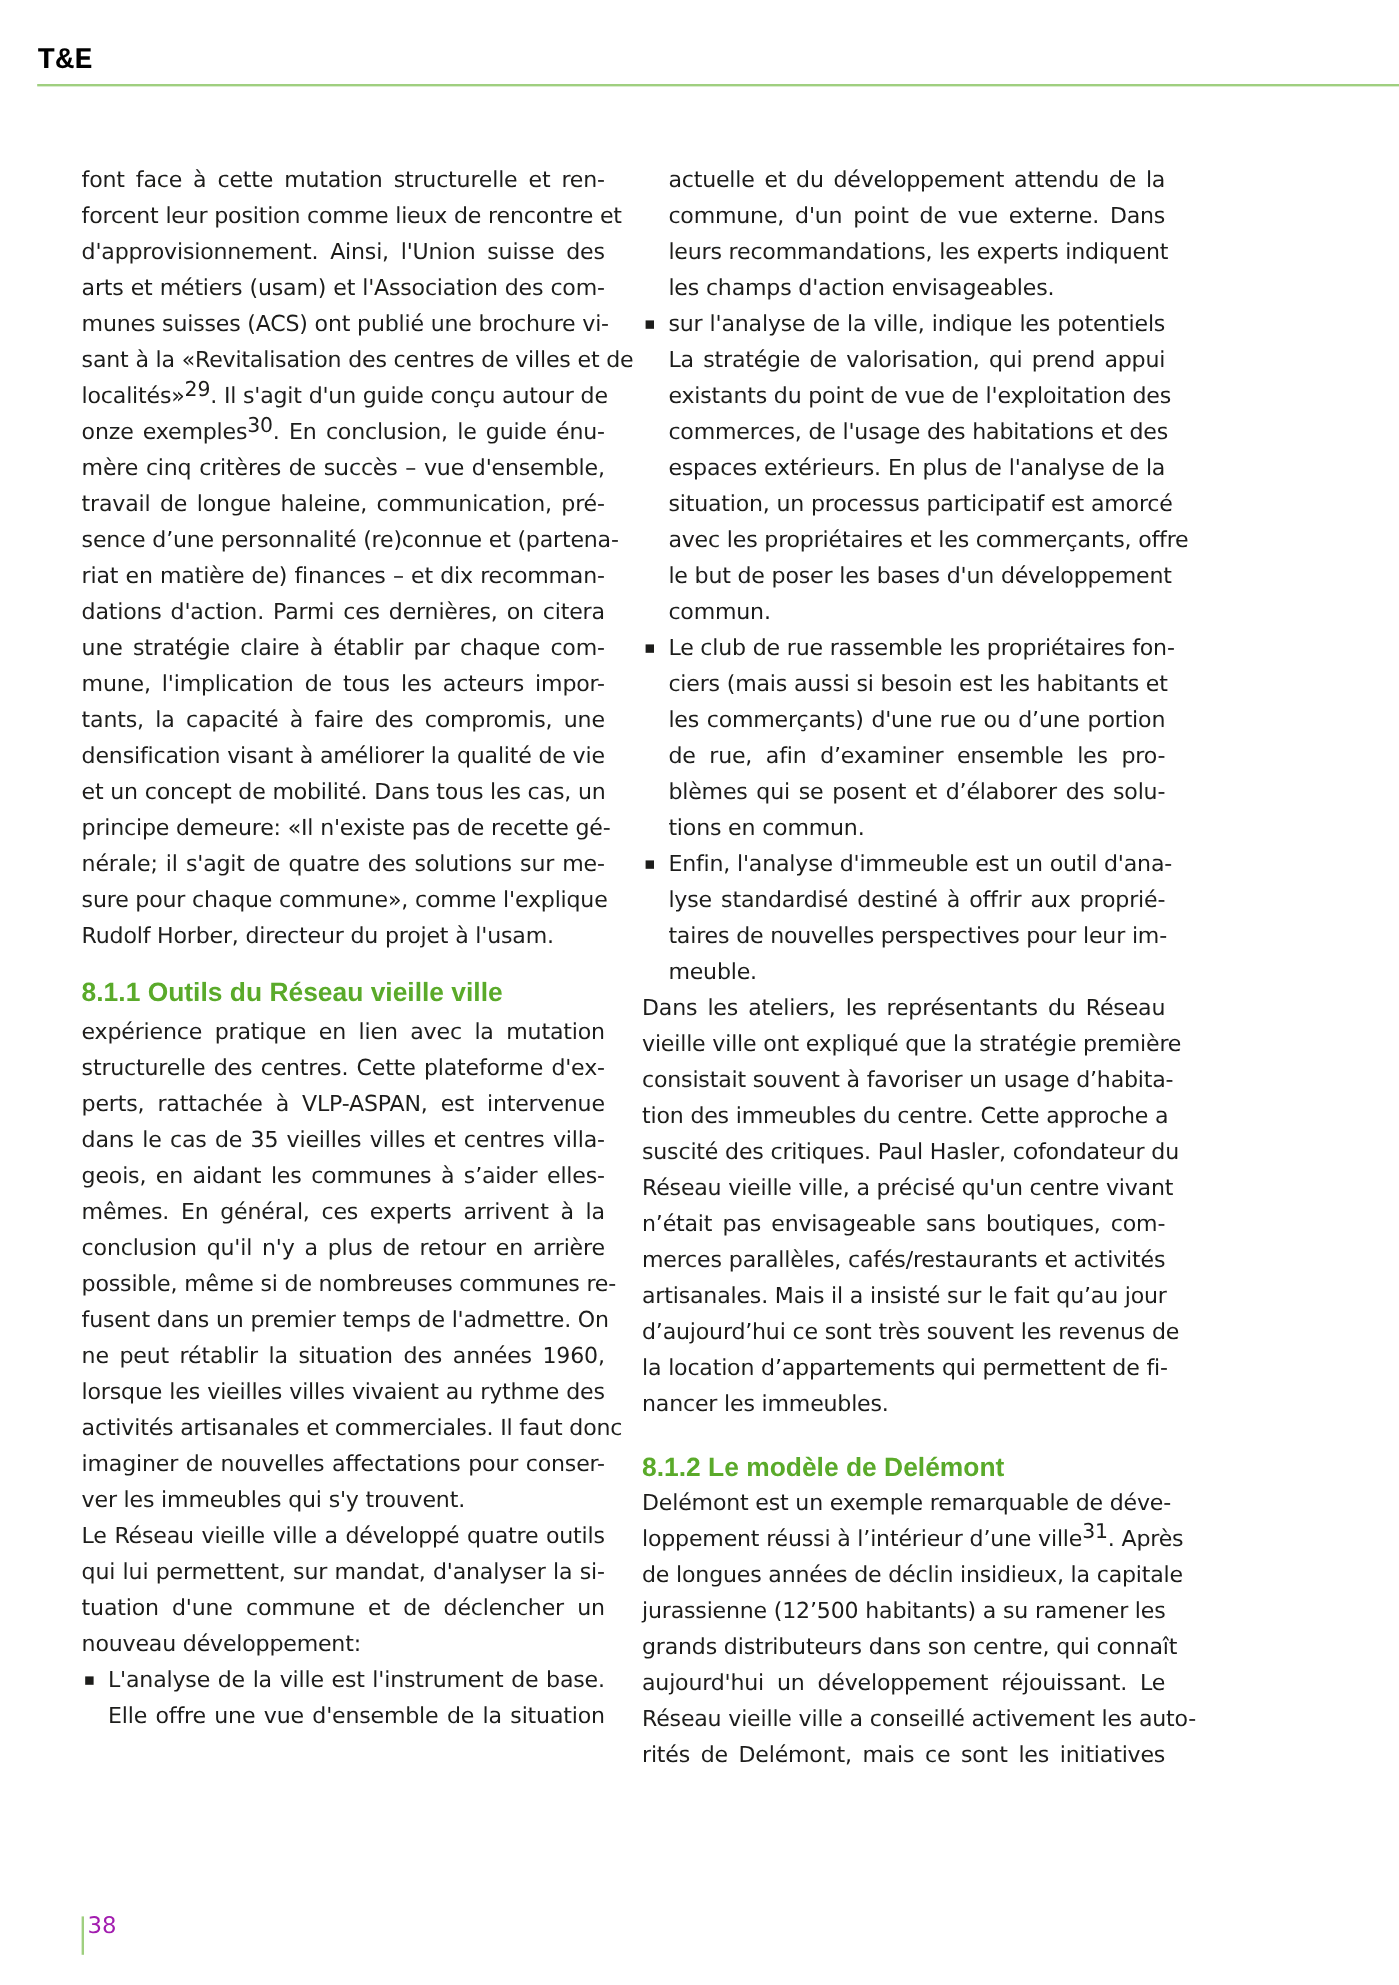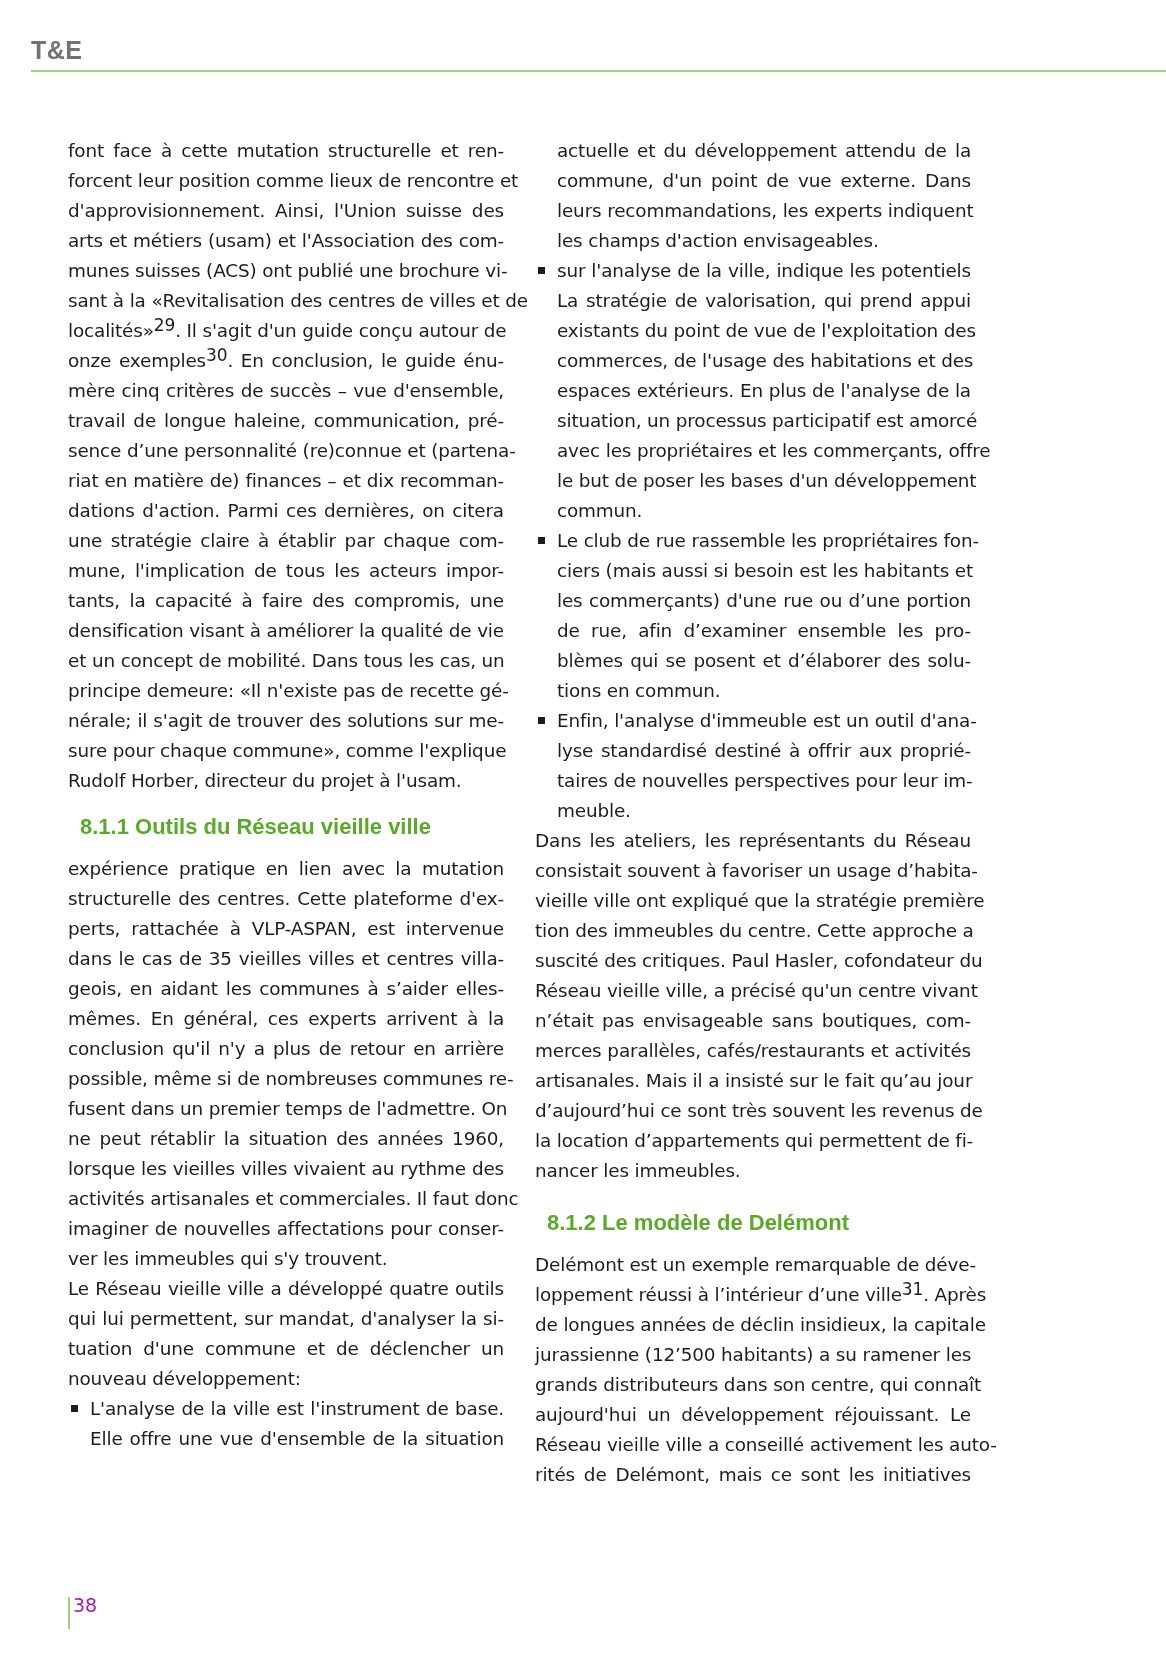--- a/index.html
+++ b/index.html
@@ -1,28 +1,28 @@
 <!DOCTYPE html>
 <html><head>
   <meta charset="utf-8">
   <style>
     html, body { margin: 0; padding: 0; background: #ffffff; }
     body { width: 1166px; height: 1654px; position: relative; overflow: hidden;
            font-family: "DejaVu Sans", "Liberation Sans", sans-serif; color: #1d1d1b; }
-    .header-brand { position: absolute; left: 31px; top: 36px; font-family: Liberation Sans, sans-serif;
-           font-weight: bold; font-size: 25px; color: #737373; letter-spacing: 0.5px; }
+    .header-brand { position: absolute; left: 31px; top: 36px; font-family: Liberation Mono, monospace;
+           font-weight: bold; font-size: 25px; color: #000000; letter-spacing: 0.5px; }
     .header-rule { position: absolute; left: 31px; top: 70px; width: 1135px; height: 2px; background: #9fcf7f; }
     .col { position: absolute; top: 136px; }
     .col-left { left: 68px; width: 436px; }
     .col-right { left: 535px; width: 436px; }
     .para { margin: 0; font-size: 18.4px; line-height: 30px; text-align: justify; hyphens: manual; letter-spacing: -0.15px; }
     .para .ln { display: block; text-align: justify; text-align-last: justify; white-space: nowrap; }
     .para .ln.last { text-align-last: left; }
     sup { font-size: 17px; line-height: 0; vertical-align: 6px; }
-    .h2 { margin: 12px; font-family: "Liberation Sans", sans-serif; font-weight: bold; font-size: 22px; color: #5aaa2a; line-height: 30px; }
+    .h2 { margin: 0; font-family: "Liberation Sans", sans-serif; font-weight: bold; font-size: 22px; color: #5aaa2a; line-height: 30px; }
     .bullet { position: relative; padding-left: 22px; }
     .bullet .mark { position: absolute; left: 3px; top: 11px; width: 7px; height: 7px; background: #1d1d1b; }
     .page-num-bar { position: absolute; left: 68px; top: 1597px; width: 2px; height: 32px; background: #9fcf7f; }
     .page-num { position: absolute; left: 73px; top: 1594px; font-size: 19px; color: #a21caf; }
   </style>
 </head>
 <body>
 
 <div class="header-brand">T&amp;E</div>
 <div class="header-rule"></div>
@@ -41,21 +41,21 @@
     <span class="ln">travail de longue haleine, communication, pré-</span>
     <span class="ln">sence d’une personnalité (re)connue et (partena-</span>
     <span class="ln">riat en matière de) finances – et dix recomman-</span>
     <span class="ln">dations d'action. Parmi ces dernières, on citera</span>
     <span class="ln">une stratégie claire à établir par chaque com-</span>
     <span class="ln">mune, l'implication de tous les acteurs impor-</span>
     <span class="ln">tants, la capacité à faire des compromis, une</span>
     <span class="ln">densification visant à améliorer la qualité de vie</span>
     <span class="ln">et un concept de mobilité. Dans tous les cas, un</span>
     <span class="ln">principe demeure: «Il n'existe pas de recette gé-</span>
-    <span class="ln">nérale; il s'agit de trouver des solutions sur me-</span>
+    <span class="ln">nérale; il s'agit de quatre des solutions sur me-</span>
     <span class="ln">sure pour chaque commune», comme l'explique</span>
     <span class="ln last">Rudolf Horber, directeur du projet à l'usam.</span>
   </p>
 
   <h2 class="h2" style="margin-top:16px;">8.1.1  Outils du Réseau vieille ville</h2>
 
   <p class="para" style="margin-top:4px;">
     <span class="ln">expérience pratique en lien avec la mutation</span>
     <span class="ln">structurelle des centres. Cette plateforme d'ex-</span>
     <span class="ln">perts, rattachée à VLP-ASPAN, est intervenue</span>
@@ -120,22 +120,22 @@
   <div class="para bullet">
     <span class="mark"></span>
     <span class="ln">Enfin, l'analyse d'immeuble est un outil d'ana-</span>
     <span class="ln">lyse standardisé destiné à offrir aux proprié-</span>
     <span class="ln">taires de nouvelles perspectives pour leur im-</span>
     <span class="ln last">meuble.</span>
   </div>
 
   <p class="para">
     <span class="ln">Dans les ateliers, les représentants du Réseau</span>
+    <span class="ln">vieille ville ont expliqué que la stratégie première</span>
     <span class="ln">consistait souvent à favoriser un usage d’habita-</span>
-    <span class="ln">vieille ville ont expliqué que la stratégie première</span>
     <span class="ln">tion des immeubles du centre. Cette approche a</span>
     <span class="ln">suscité des critiques. Paul Hasler, cofondateur du</span>
     <span class="ln">Réseau vieille ville, a précisé qu'un centre vivant</span>
     <span class="ln">n’était pas envisageable sans boutiques, com-</span>
     <span class="ln">merces parallèles, cafés/restaurants et activités</span>
     <span class="ln">artisanales. Mais il a insisté sur le fait qu’au jour</span>
     <span class="ln">d’aujourd’hui ce sont très souvent les revenus de</span>
     <span class="ln">la location d’appartements qui permettent de fi-</span>
     <span class="ln last">nancer les immeubles.</span>
   </p>

